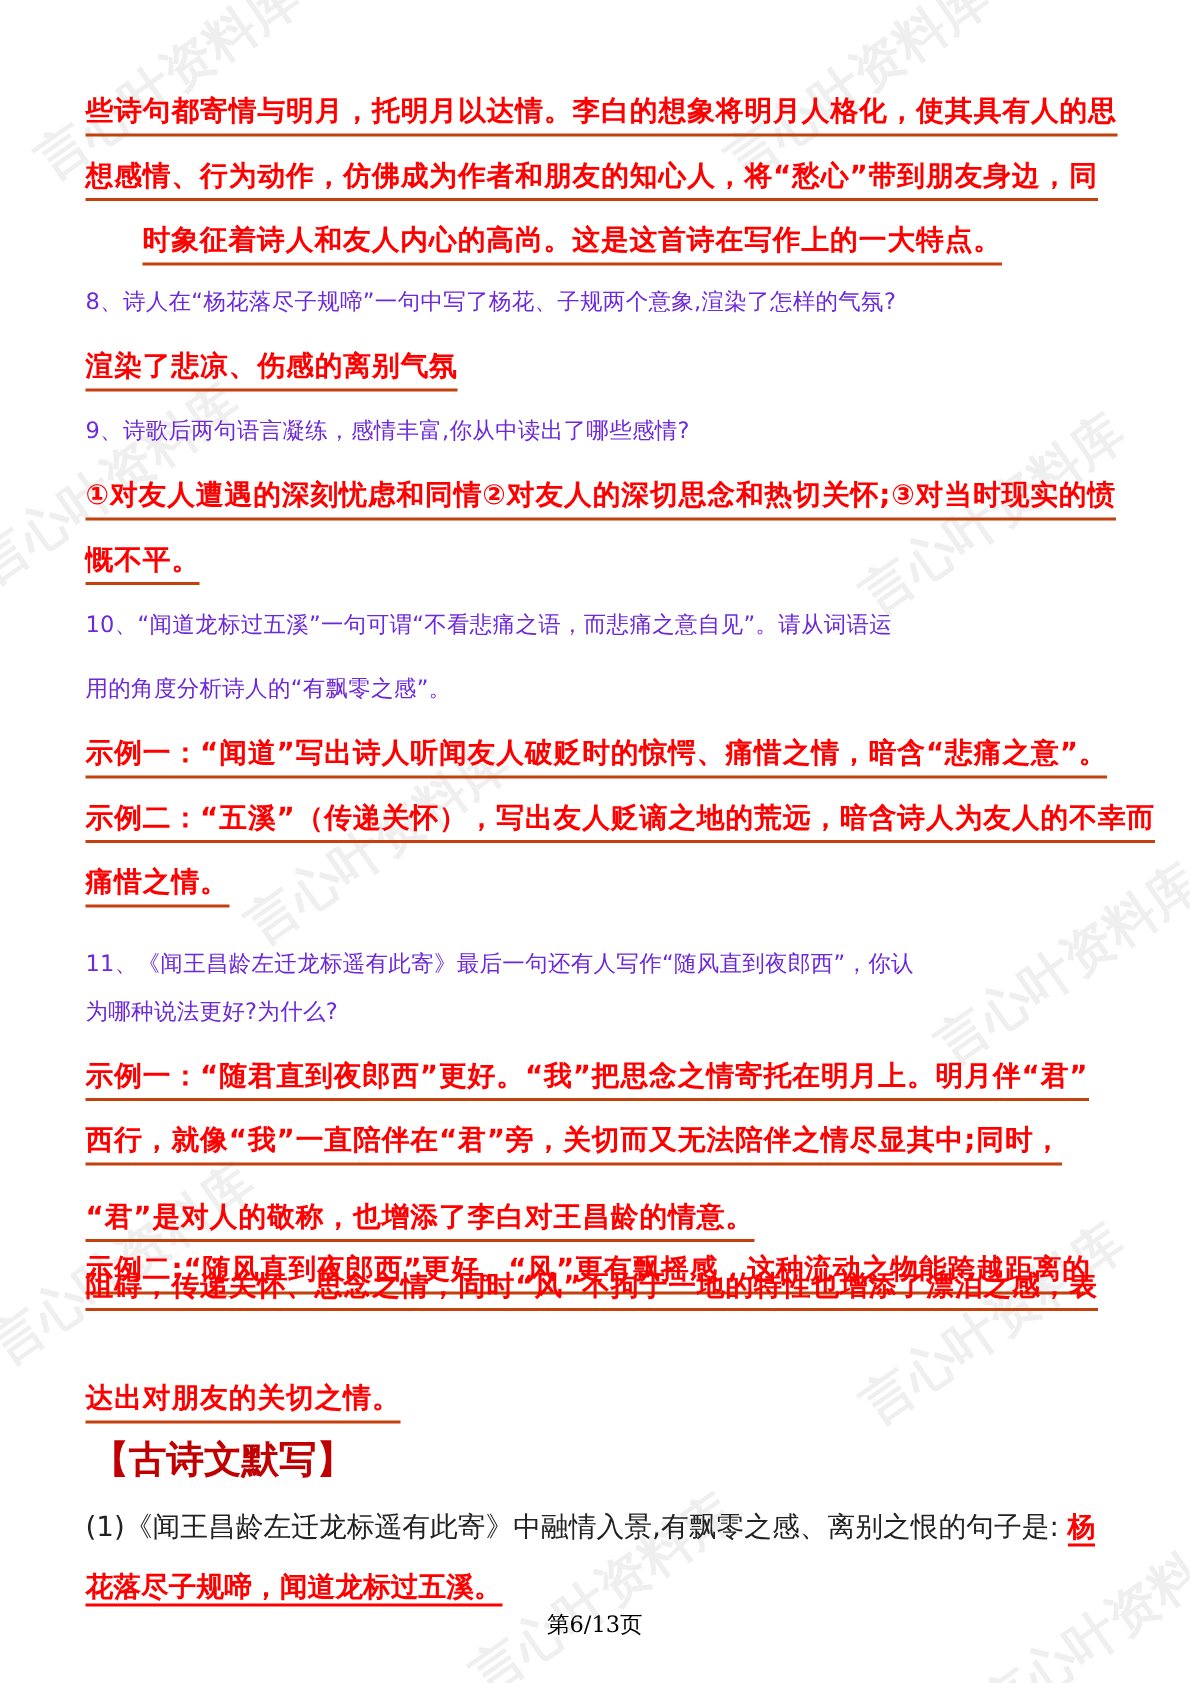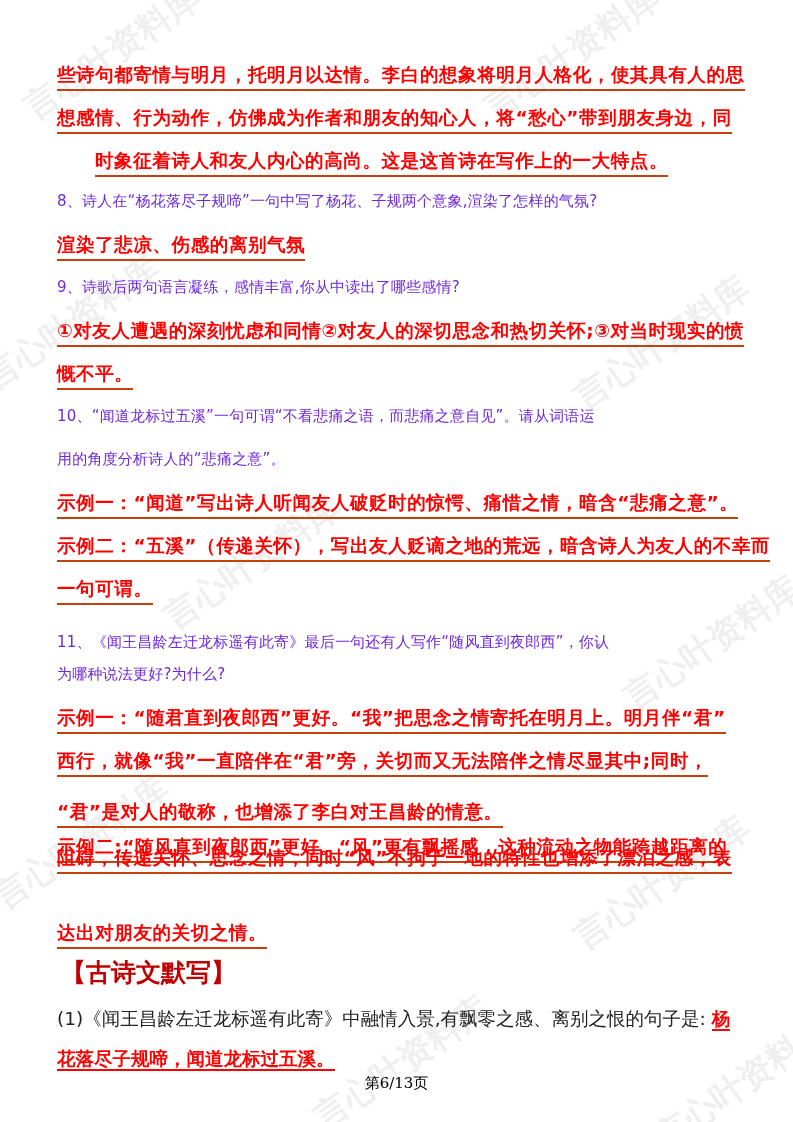--- a/index.html
+++ b/index.html
@@ -42,24 +42,24 @@
   <div class="line ans" style="top:96px;margin-left:38px;">时象征着诗人和友人内心的高尚。这是这首诗在写作上的一大特点。</div>
 
   <div class="line q" style="top:136px;">8、诗人在“杨花落尽子规啼”一句中写了杨花、子规两个意象,渲染了怎样的气氛?</div>
   <div class="line ans" style="top:180px;">渲染了悲凉、伤感的离别气氛</div>
 
   <div class="line q" style="top:222px;">9、诗歌后两句语言凝练，感情丰富,你从中读出了哪些感情?</div>
   <div class="line ans" style="top:266px;">①对友人遭遇的深刻忧虑和同情②对友人的深切思念和热切关怀;③对当时现实的愤</div>
   <div class="line ans" style="top:309px;text-align:center;">慨不平。</div>
 
   <div class="line q" style="top:351px;">10、“闻道龙标过五溪”一句可谓“不看悲痛之语，而悲痛之意自见”。请从词语运</div>
-  <div class="line q" style="top:394px;">用的角度分析诗人的“悲痛之意”。</div>
+  <div class="line q" style="top:394px;">用的角度分析诗人的“有飘零之感”。</div>
   <div class="line ans" style="top:438px;">示例一：“闻道”写出诗人听闻友人破贬时的惊愕、痛惜之情，暗含“悲痛之意”。</div>
   <div class="line ans" style="top:481px;">示例二：“五溪”（传递关怀），写出友人贬谪之地的荒远，暗含诗人为友人的不幸而</div>
-  <div class="line ans" style="top:524px;">一句可谓。</div>
+  <div class="line ans" style="top:524px;">痛惜之情。</div>
 
   <div class="line q" style="top:566px;margin-top:11px;">11、《闻王昌龄左迁龙标遥有此寄》最后一句还有人写作“随风直到夜郎西”，你认</div>
   <div class="line q" style="top:609px;">为哪种说法更好?为什么?</div>
   <div class="line ans" style="top:653px;">示例一：“随君直到夜郎西”更好。“我”把思念之情寄托在明月上。明月伴“君”</div>
   <div class="line ans" style="top:696px;">西行，就像“我”一直陪伴在“君”旁，关切而又无法陪伴之情尽显其中;同时，</div>
   <div class="line ans" style="top:747px;">“君”是对人的敬称，也增添了李白对王昌龄的情意。</div>
   <div class="line ans" style="top:782px;">示例二:“随风直到夜郎西”更好。“风”更有飘摇感，这种流动之物能跨越距离的</div>
   <div class="line ans" style="top:793px;">阻碍，传递关怀、思念之情，同时“风”不拘于一地的特性也增添了漂泊之感，表</div>
   <div class="line ans" style="top:868px;">达出对朋友的关切之情。</div>
 

